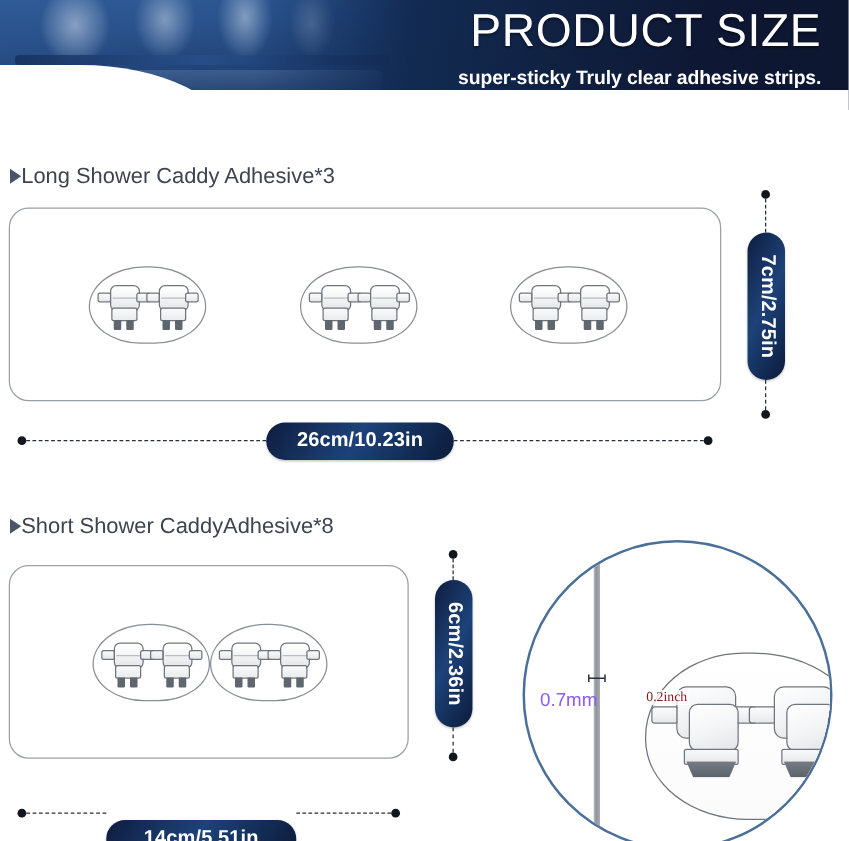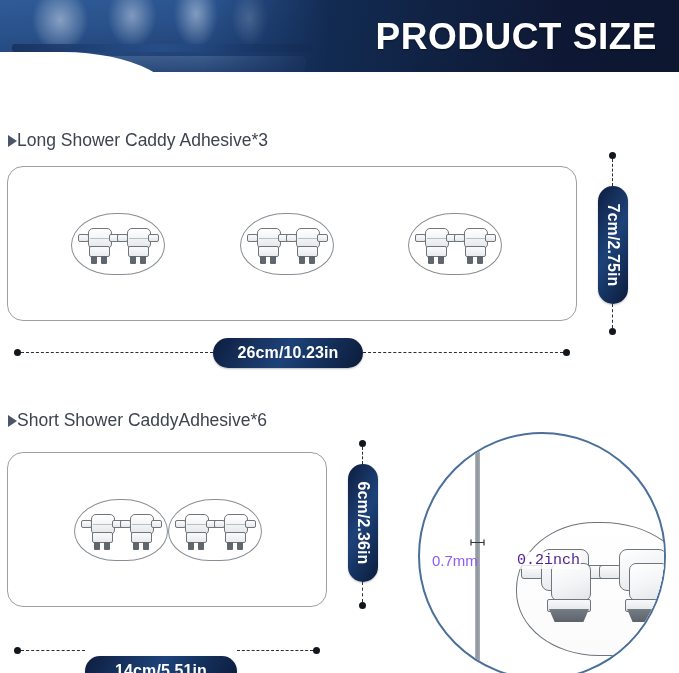--- a/index.html
+++ b/index.html
@@ -46,22 +46,22 @@
   
   .banner-curve{
     position:absolute;left:-6px;top:52px;width:190px;height:70px;
     background:#ffffff;
     border-top-right-radius:120px 60px;
   }
   .banner-curve2{
     position:absolute;left:0;top:72px;width:679px;height:20px;background:#ffffff;
   }
   .banner-title{
-    position:absolute;right:22px;top:18px;
-    font-size:37px;font-weight:bold;color:#ffffff;
+    position:absolute;right:22px;top:6px;
+    font-size:37px;font-weight:normal;color:#ffffff;
     letter-spacing:.5px;line-height:1;
     font-family:"Liberation Sans", sans-serif;
     text-shadow:0 1px 2px rgba(0,0,0,.45);
   }
   .banner-sub{
     position:absolute;right:22px;top:54px;
     font-size:15.5px;font-weight:bold;color:#ffffff;
     font-family:"Liberation Sans", sans-serif;
     letter-spacing:-.1px;
   }
@@ -218,35 +218,36 @@
     border:1.5px solid #6f757c;border-radius:2px;
     background:linear-gradient(180deg,#f8f9fa,#e4e6e9);box-sizing:border-box;
   }
   .hook-big .ftb{
     position:absolute;top:68px;left:22px;width:40px;height:13px;
     background:linear-gradient(180deg,#757c84,#5c636a);
     clip-path:polygon(0 0,100% 0,86% 100%,14% 100%);
   }
   .lbl-02{
     position:absolute;left:96px;top:118px;
-    font-size:15px;color:#4c1d95;
-    font-family:Liberation Mono, monospace;
+    font-size:11px;color:#7f1d1d;
+    font-family:Liberation Serif, serif;
     background:rgba(255,255,255,.78);
     padding:0 1px;
   }
 </style>
 </head>
 <body>
 
 <div class="banner">
   <div class="banner-bg"></div>
   <div class="banner-photo"></div>
   <div class="banner-curve"></div>
   <div class="banner-curve2"></div>
   <div class="banner-title">PRODUCT SIZE</div>
+  <div class="banner-sub">super-sticky Truly clear adhesive strips.</div>
 </div>
 
 <div class="sec-head" id="head-long">
   <div class="tri"></div>
   <div class="txt">Long Shower Caddy Adhesive*3</div>
 </div>
 
 <div class="strip" id="strip-long">
   <div class="hook-group" style="left:63px;top:46px;">
     <div class="hook">
@@ -313,21 +314,21 @@
 <div class="dot" style="left:609px;top:328px;"></div>
 
 <div class="dot" style="left:14px;top:349px;"></div>
 <div class="dline" style="left:21px;top:352px;width:192px;"></div>
 <div class="badge h" id="badge-26">26cm/10.23in</div>
 <div class="dline" style="left:363px;top:352px;width:200px;"></div>
 <div class="dot" style="left:563px;top:349px;"></div>
 
 <div class="sec-head" id="head-short">
   <div class="tri"></div>
-  <div class="txt">Short Shower CaddyAdhesive*6</div>
+  <div class="txt">Short Shower CaddyAdhesive*8</div>
 </div>
 
 <div class="strip" id="strip-short">
   <div class="hook-group" style="left:66px;top:46px;">
     <div class="hook">
       <div class="tabL"></div>
         <div class="body"></div>
         <div class="tabR"></div>
       <div class="plate"></div>
         <div class="footL"></div>

